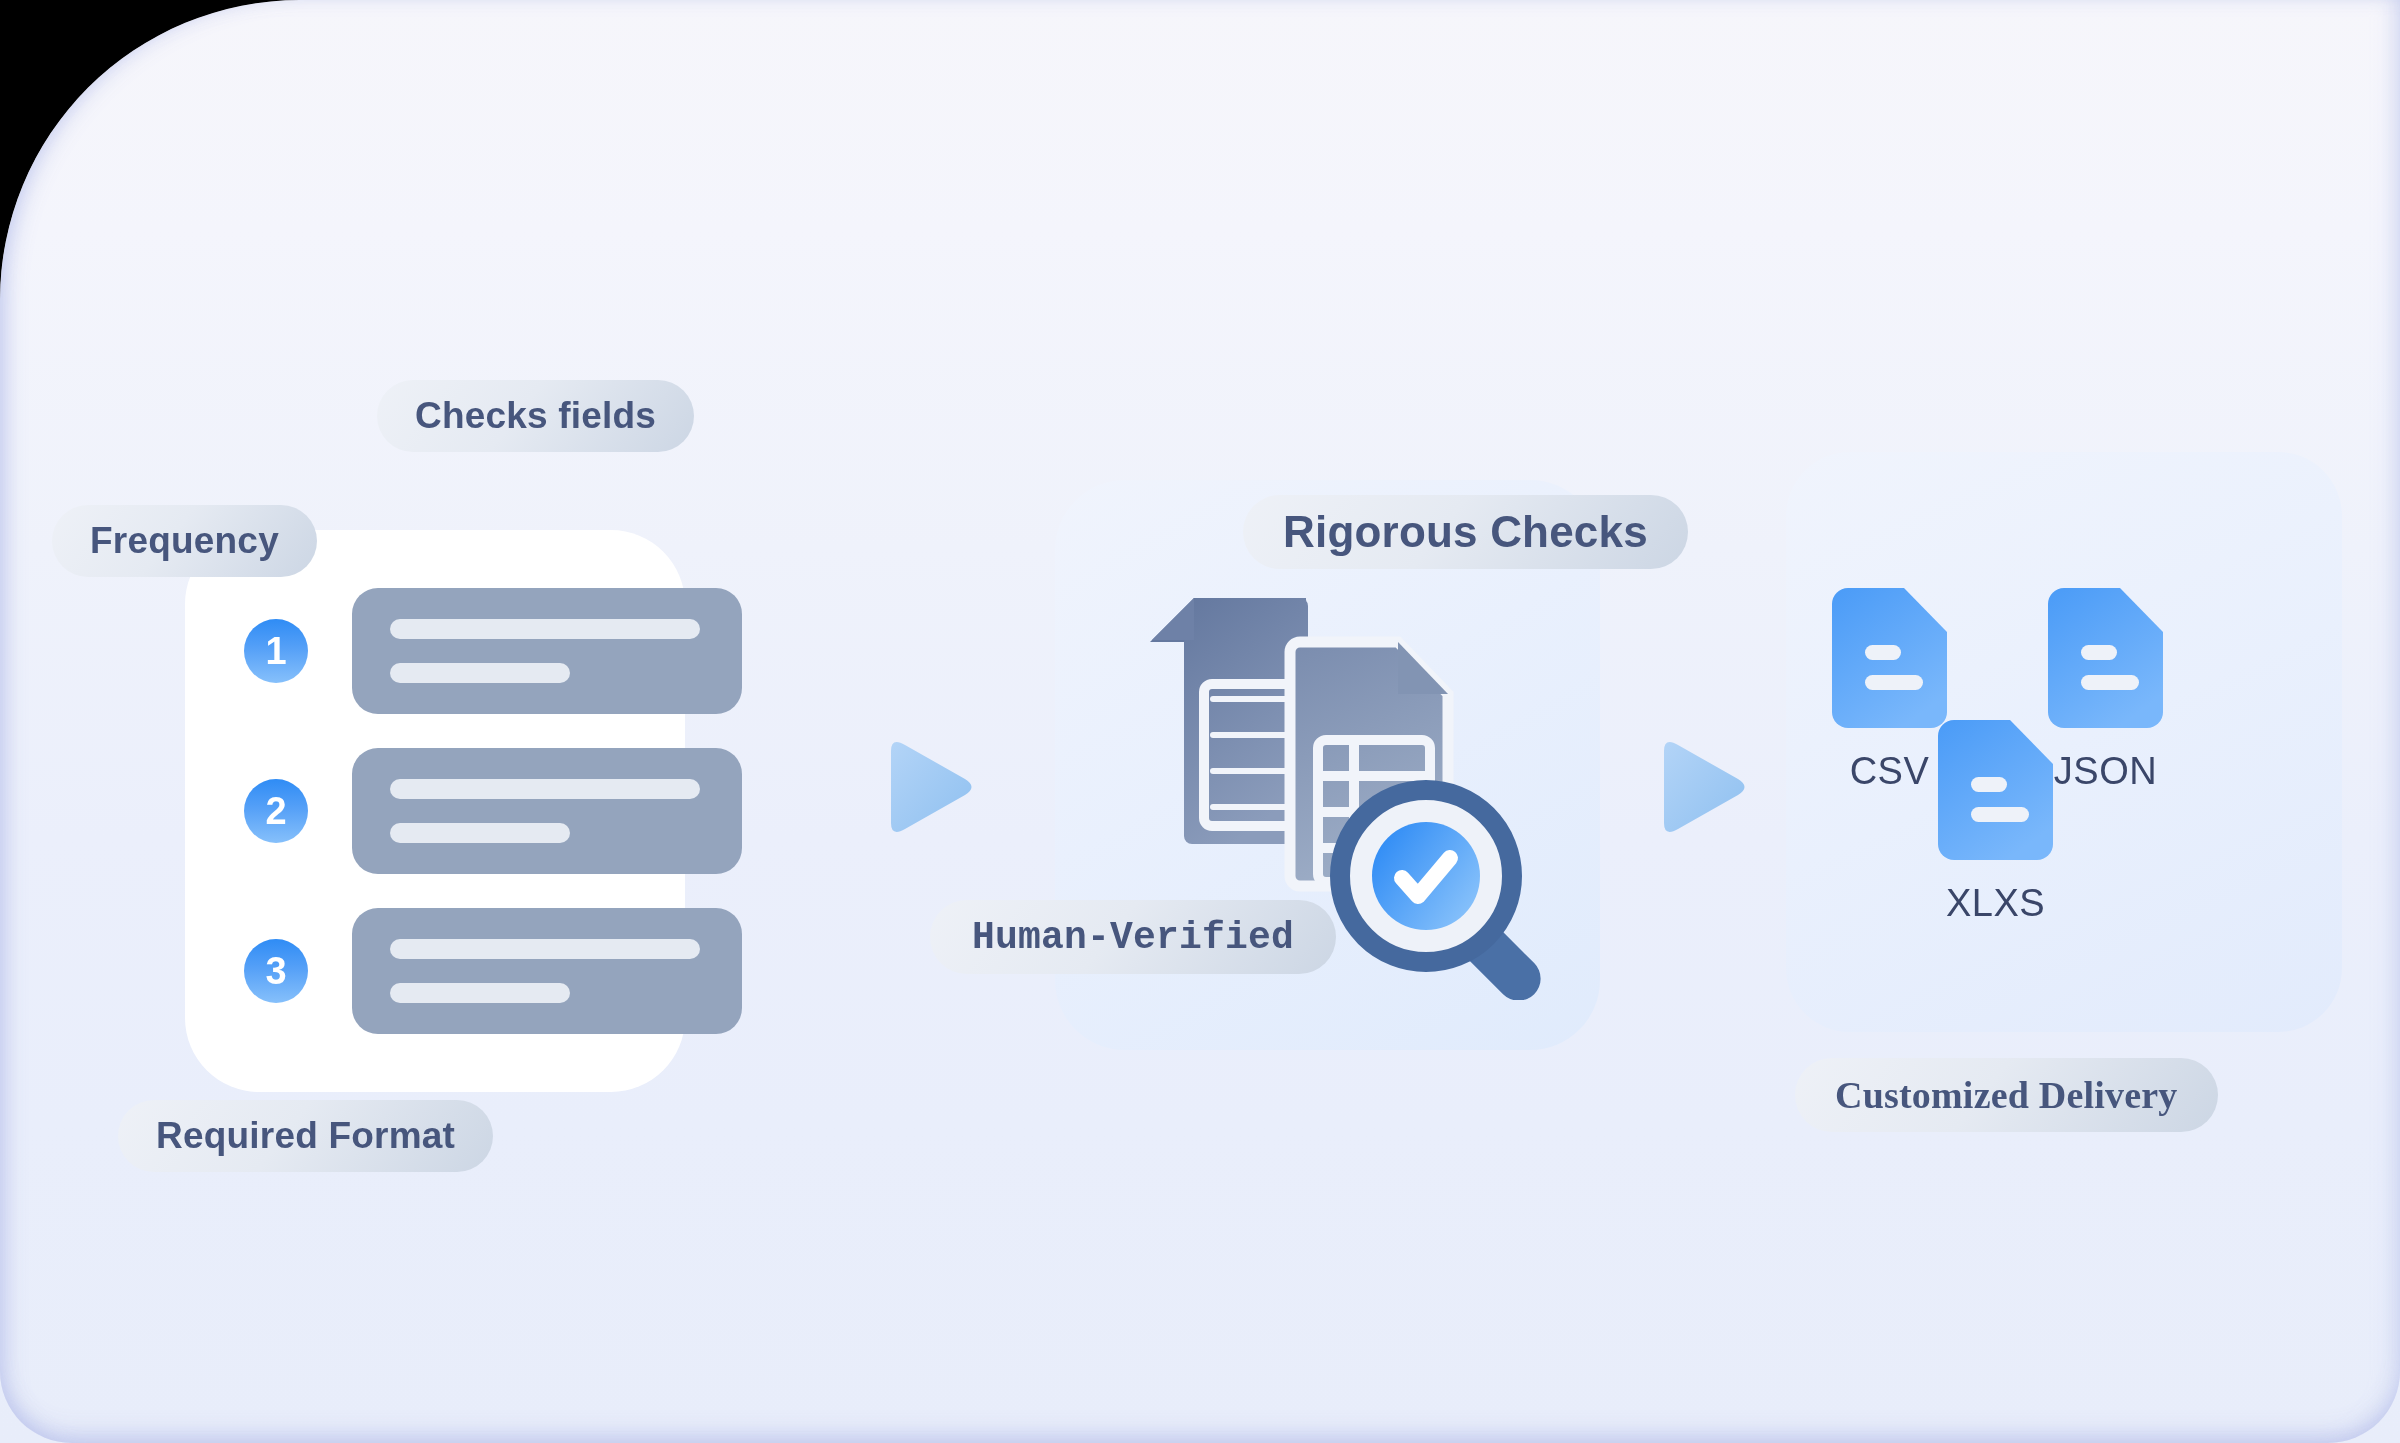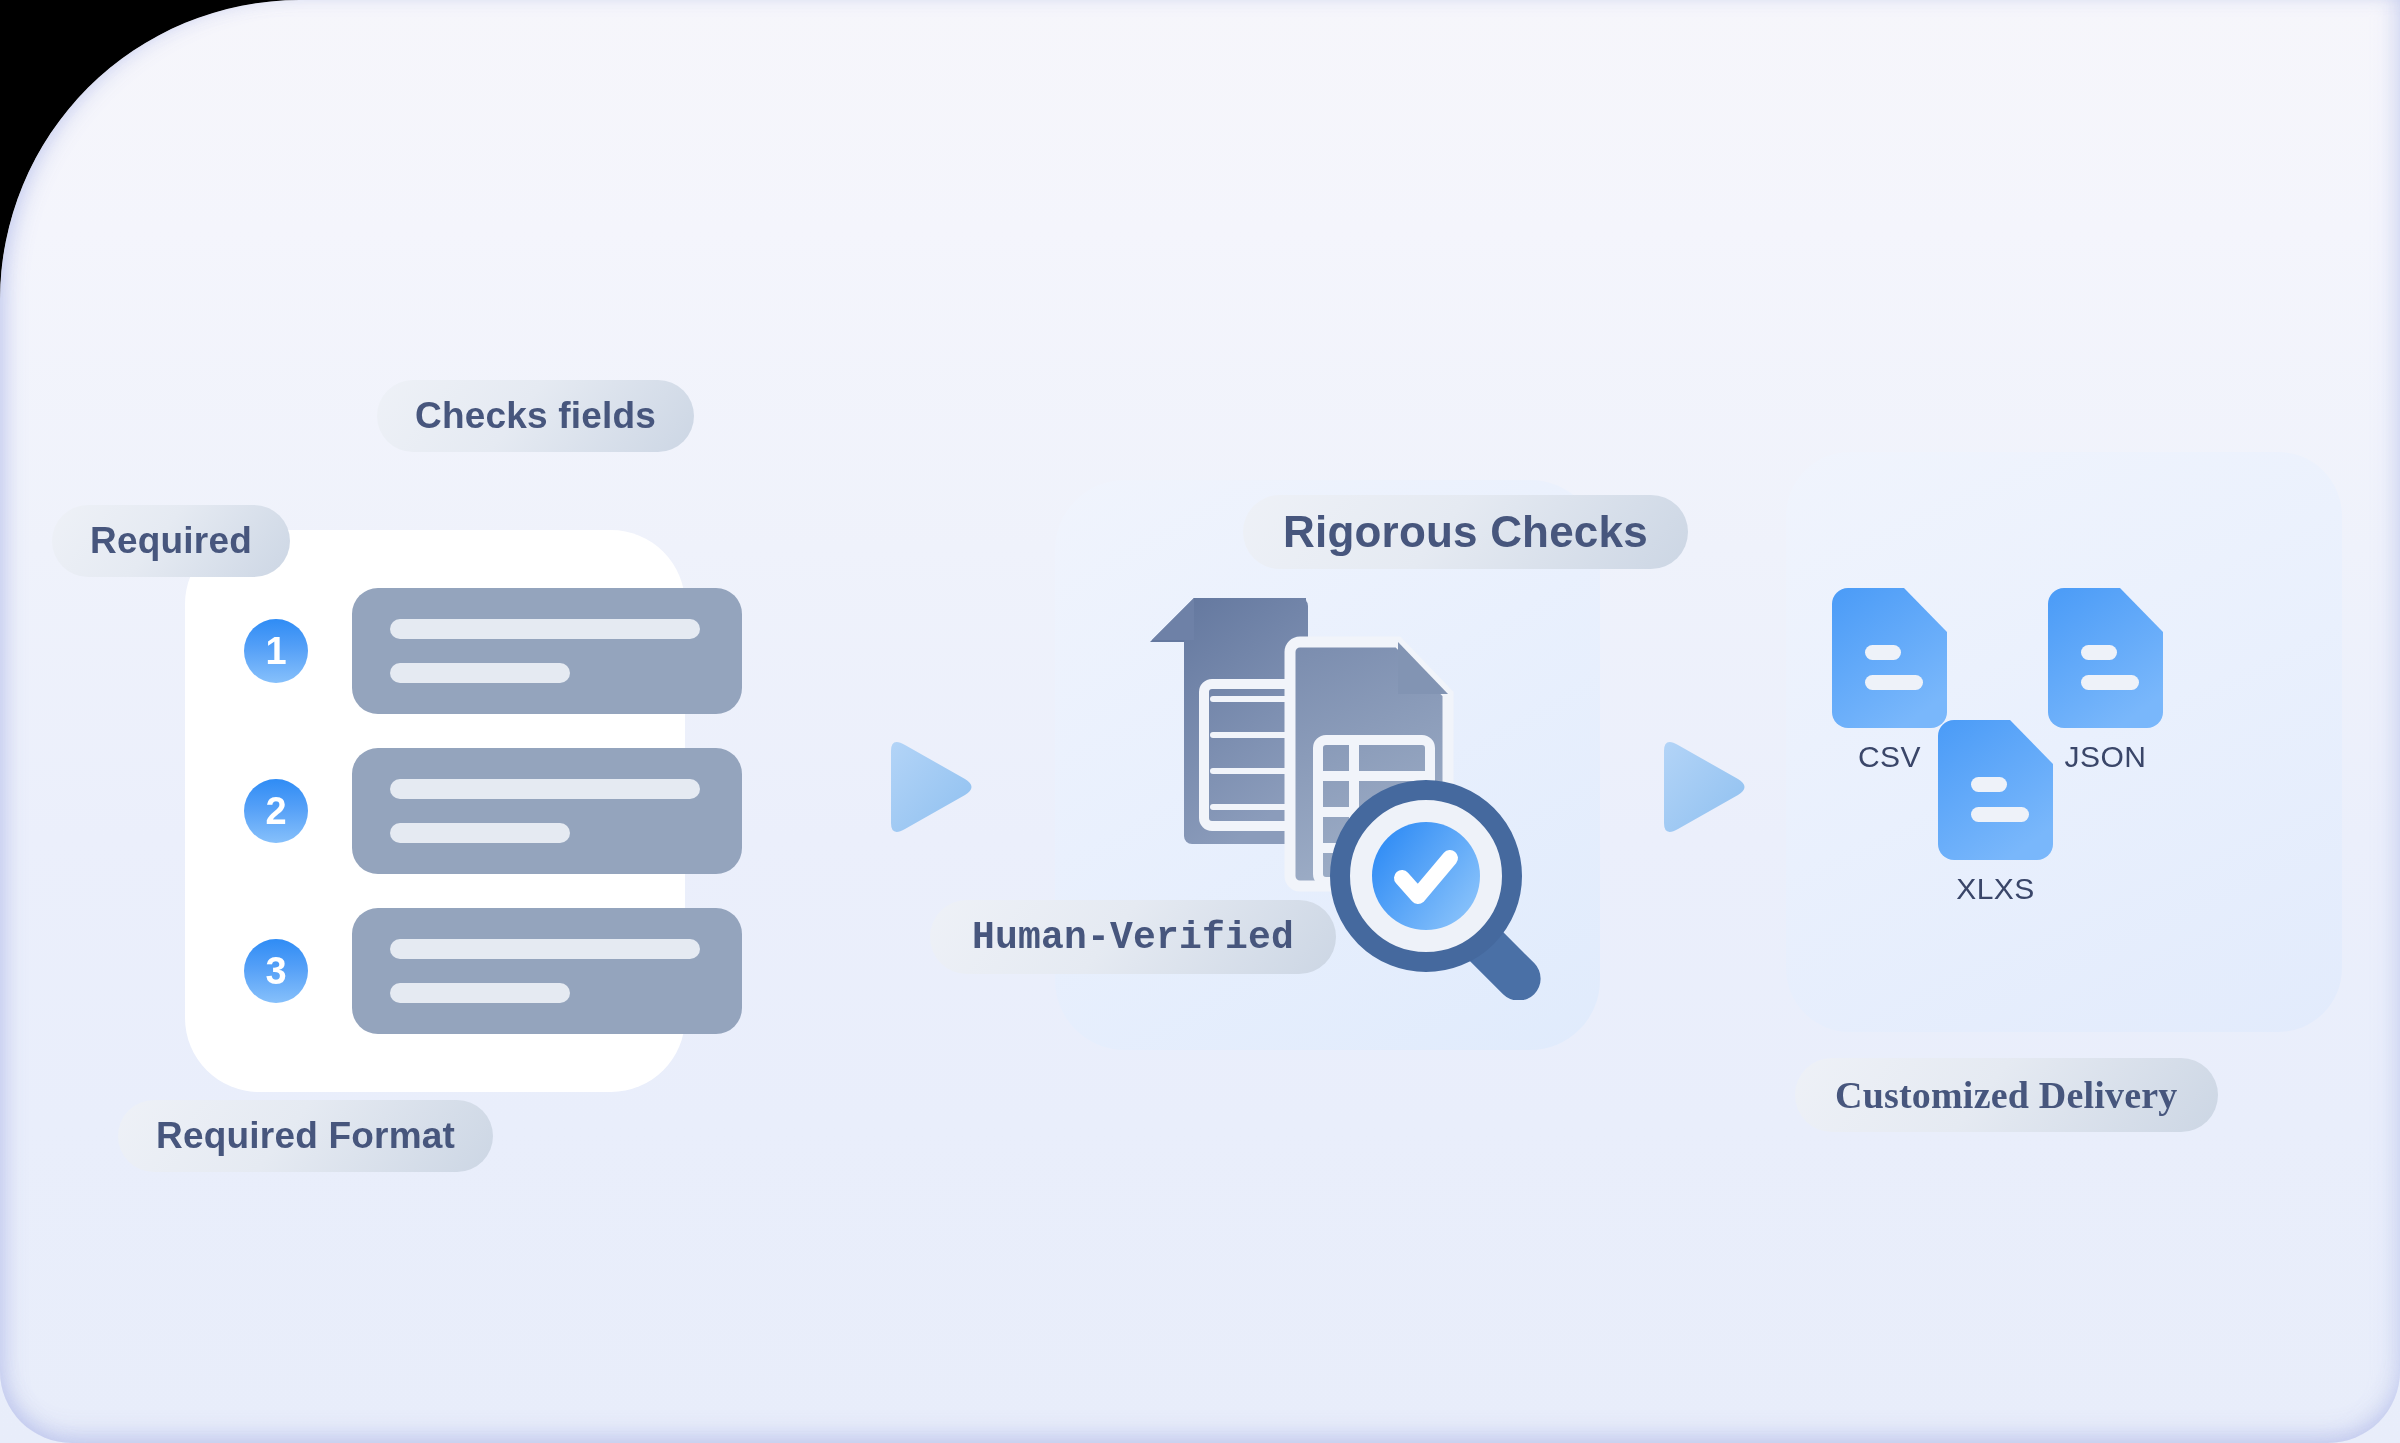--- a/index.html
+++ b/index.html
@@ -173,22 +173,22 @@
     display: flex;
     flex-direction: column;
     align-items: center;
     z-index: 20;
   }
   #file-csv  { left: 1832px; top: 588px; }
   #file-xlsx { left: 1938px; top: 720px; }
   #file-json { left: 2048px; top: 588px; }
 
   .file-label {
-    margin-top: 12px;
-    font-size: 30px;
+    margin-top: 22px;
+    font-size: 38px;
     font-weight: 400;
     color: #3a4669;
     letter-spacing: 0.5px;
   }
 </style>
 </head>
 <body>
 
 <div id="canvas">
 
@@ -212,21 +212,21 @@
 
   <div class="list-row" id="row-3">
     <div class="badge">3</div>
     <div class="bar">
       <div class="bar-line long"></div>
       <div class="bar-line short"></div>
     </div>
   </div>
 
   <div class="pill" id="pill-define-fields">Checks fields</div>
-  <div class="pill" id="pill-frequency">Required</div>
+  <div class="pill" id="pill-frequency">Frequency</div>
   <div class="pill" id="pill-required-fmt">Required Format</div>
 
   <div class="arrow" id="arrow-1">
     <svg width="100" height="104" viewBox="0 0 100 104" xmlns="http://www.w3.org/2000/svg">
       <defs>
         <linearGradient id="arrGrad1" x1="0" y1="0" x2="1" y2="1">
           <stop offset="0%" stop-color="#b3d4f7"></stop>
           <stop offset="100%" stop-color="#8fc0f0"></stop>
         </linearGradient>
       </defs>

